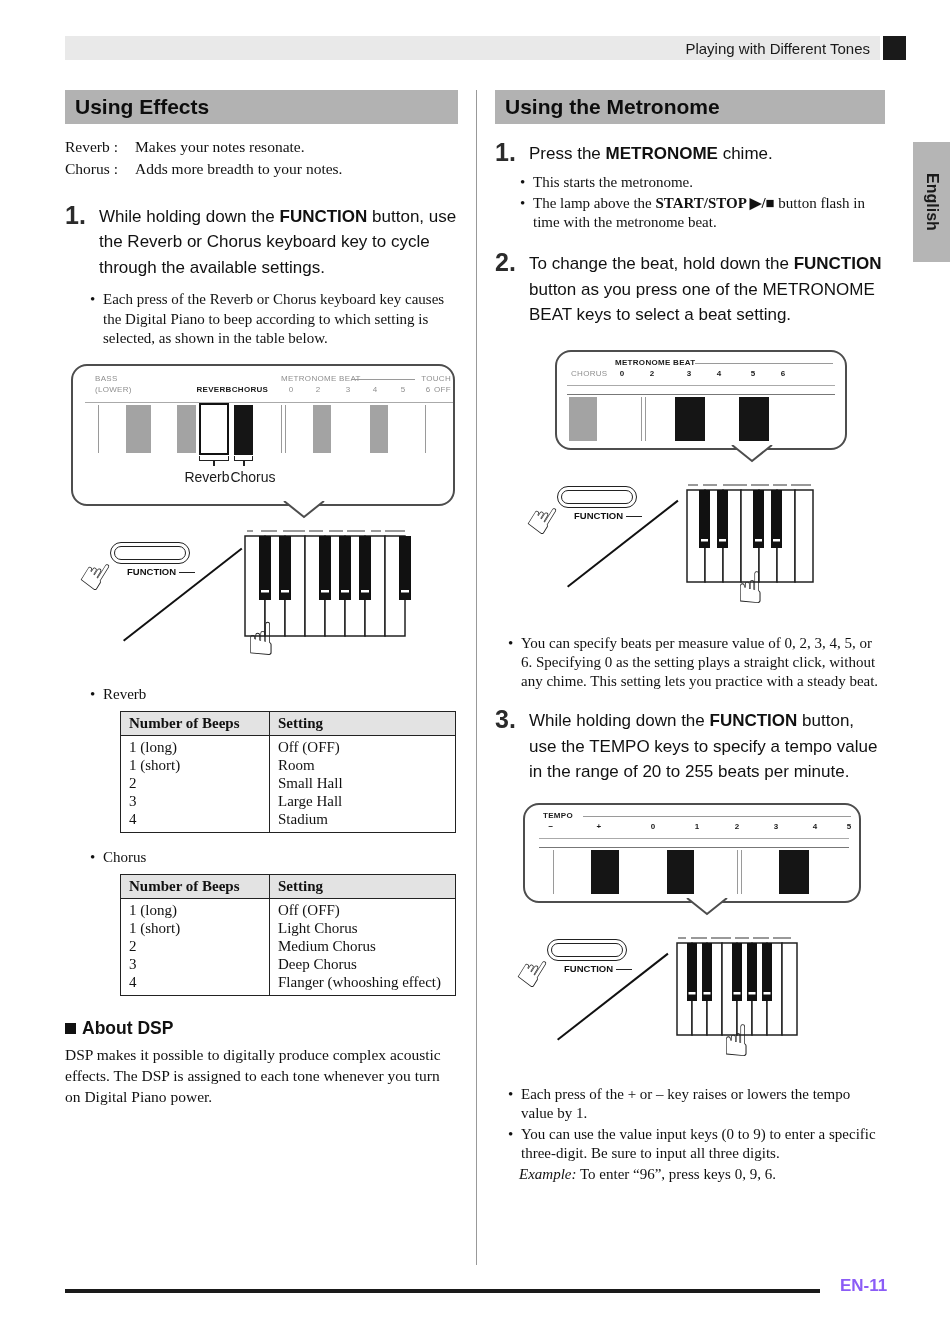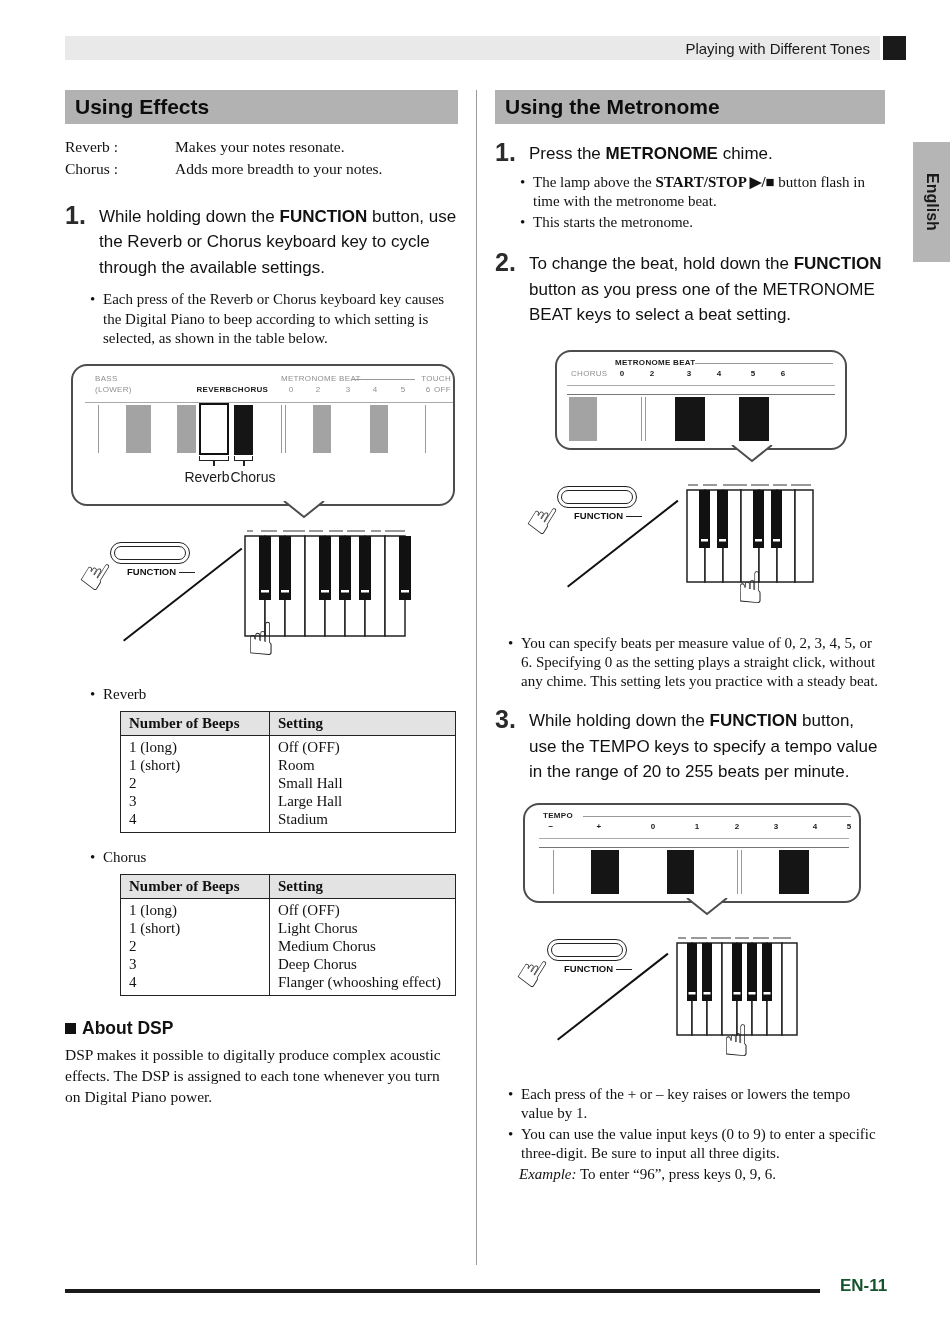--- a/index.html
+++ b/index.html
@@ -20,21 +20,21 @@
   
   .columns{position:absolute;left:65px;top:90px;width:820px;min-height:1175px;display:flex;}
   .col-left{width:412px;box-sizing:border-box;padding-right:18px;border-right:1px solid #999;}
   .col-right{flex:1;box-sizing:border-box;padding-left:18px;}
 
   .section-title{background:#b2b2b2;height:34px;line-height:34px;padding-left:10px;
                  font-size:21px;font-weight:bold;color:#0d0d0d;}
 
   
   .term-list{margin-top:12px;font-family:"Liberation Serif",serif;font-size:15.5px;line-height:1.45;}
-  .term-row{display:flex;gap:40px;}
+  .term-row{display:flex;}
   .term{width:70px;flex:none;}
 
   .step{display:flex;margin-top:20px;}
   .step-num{font-size:25px;font-weight:bold;color:#2b2b2b;width:34px;flex:none;line-height:1;padding-top:2px;}
   .step-text{font-size:17px;line-height:1.5;padding-top:3px;}
   .step-text b{font-weight:bold;}
 
   ul.bullets{margin:10px 0 0 0;padding-left:38px;list-style:none;
              font-family:"Liberation Serif",serif;font-size:15px;line-height:1.28;}
   ul.bullets li{position:relative;margin-top:2px;}
@@ -81,21 +81,21 @@
   table.beeps td{padding:2px 8px 4px 8px;}
   table.beeps td div{line-height:1.2;}
   .c1{width:132px;}
 
   .dsp-head{margin-top:22px;display:flex;align-items:center;font-size:17.5px;font-weight:bold;}
   .dsp-square{width:11px;height:11px;background:#111;margin-right:6px;flex:none;}
   .dsp-text{margin-top:6px;font-family:"Liberation Serif",serif;font-size:15.5px;line-height:1.35;}
 
   
   .footer-line{position:absolute;left:65px;top:1289px;width:755px;height:4px;background:#1a1a1a;}
-  .footer-page{position:absolute;left:840px;top:1276px;font-size:17px;font-weight:bold;color:#14532d;}
+  .footer-page{position:absolute;left:840px;top:1276px;font-size:17px;font-weight:bold;color:#8b5cf6;}
 </style>
 </head>
 <body>
 
 <div class="page">
 
   <div class="header-bar">
     <span>Playing with Different Tones</span>
   </div>
   <div class="header-square"></div>
@@ -288,24 +288,24 @@
       <div class="section-title">Using the Metronome</div>
 
       <div class="step" style="margin-top:14px">
         <span class="step-num">1.</span>
         <div class="step-text">
           <span>Press the </span><b>METRONOME</b><span> chime.</span>
         </div>
       </div>
 
       <ul class="bullets" style="margin-top:6px">
+        <li>This starts the metronome.</li>
         <li>
           <span>The lamp above the </span><b>START/STOP ▶/■</b><span> button flash in time with the metronome beat.</span>
         </li>
-        <li>This starts the metronome.</li>
       </ul>
 
       <div class="step" style="margin-top:16px">
         <span class="step-num">2.</span>
         <div class="step-text">
           <span>To change the beat, hold down the </span><b>FUNCTION</b><span> button as you press one of the METRONOME BEAT keys to select a beat setting.</span>
         </div>
       </div>
 
       <div class="bubble" style="margin:22px 0 0 60px;width:292px;height:100px;padding:5px 10px 0 10px;">

